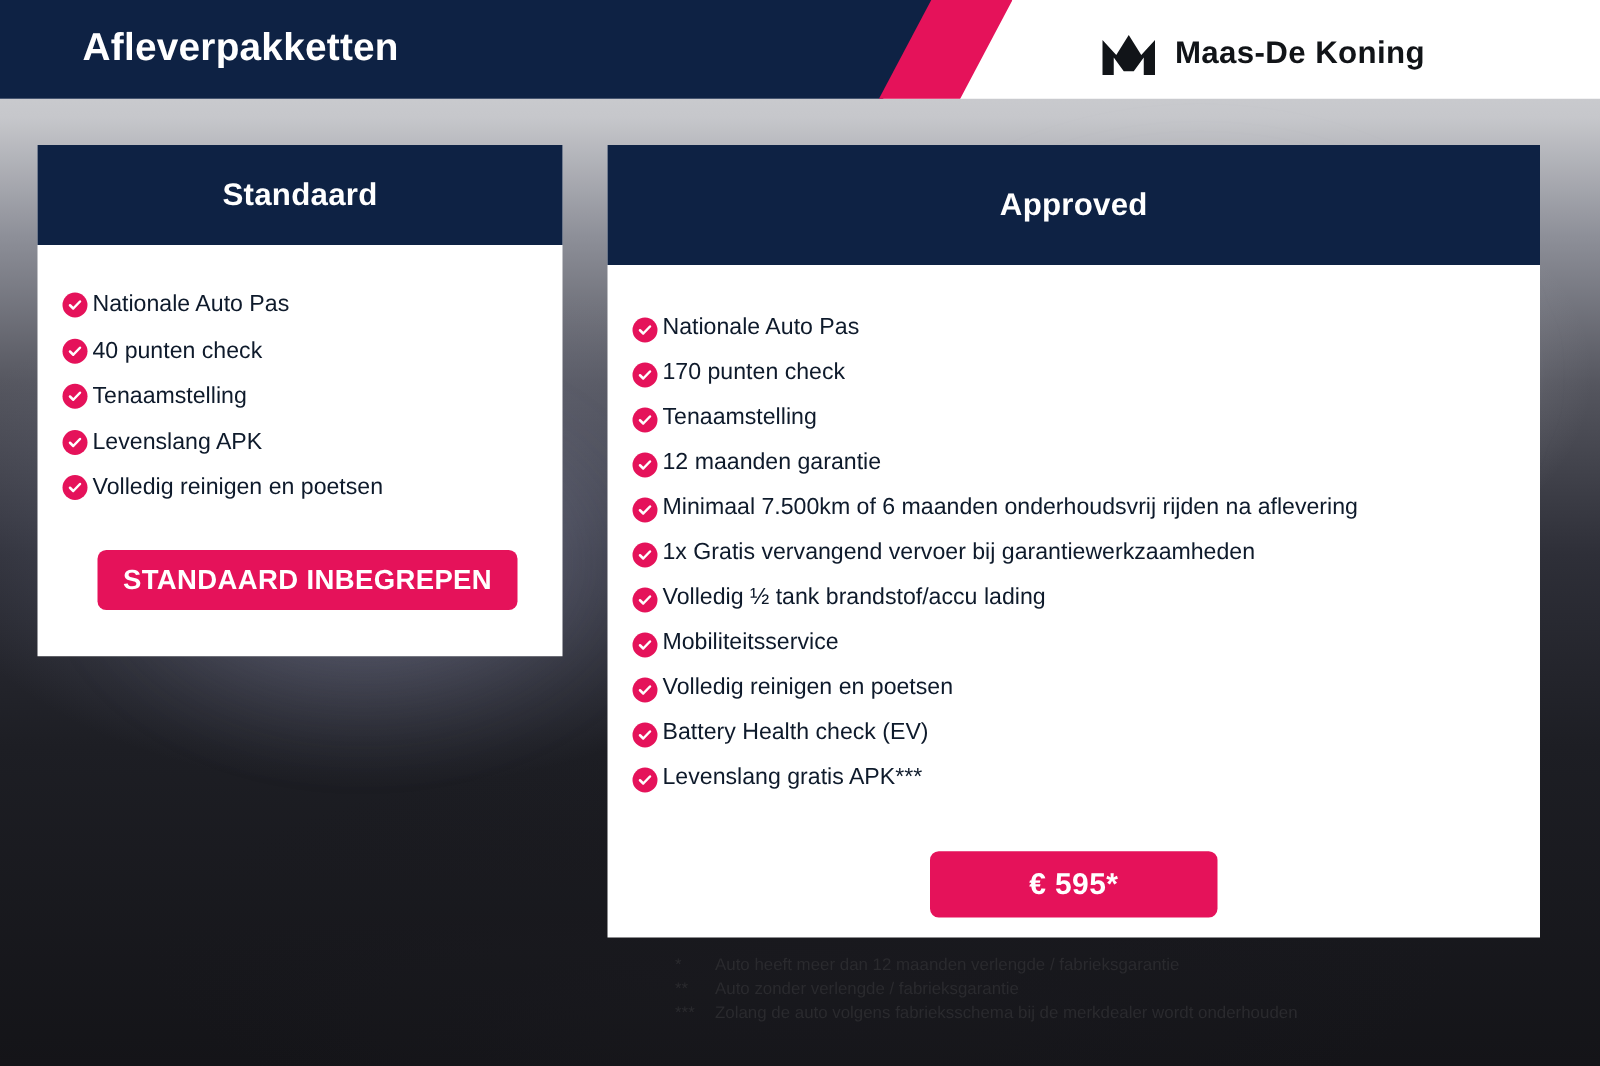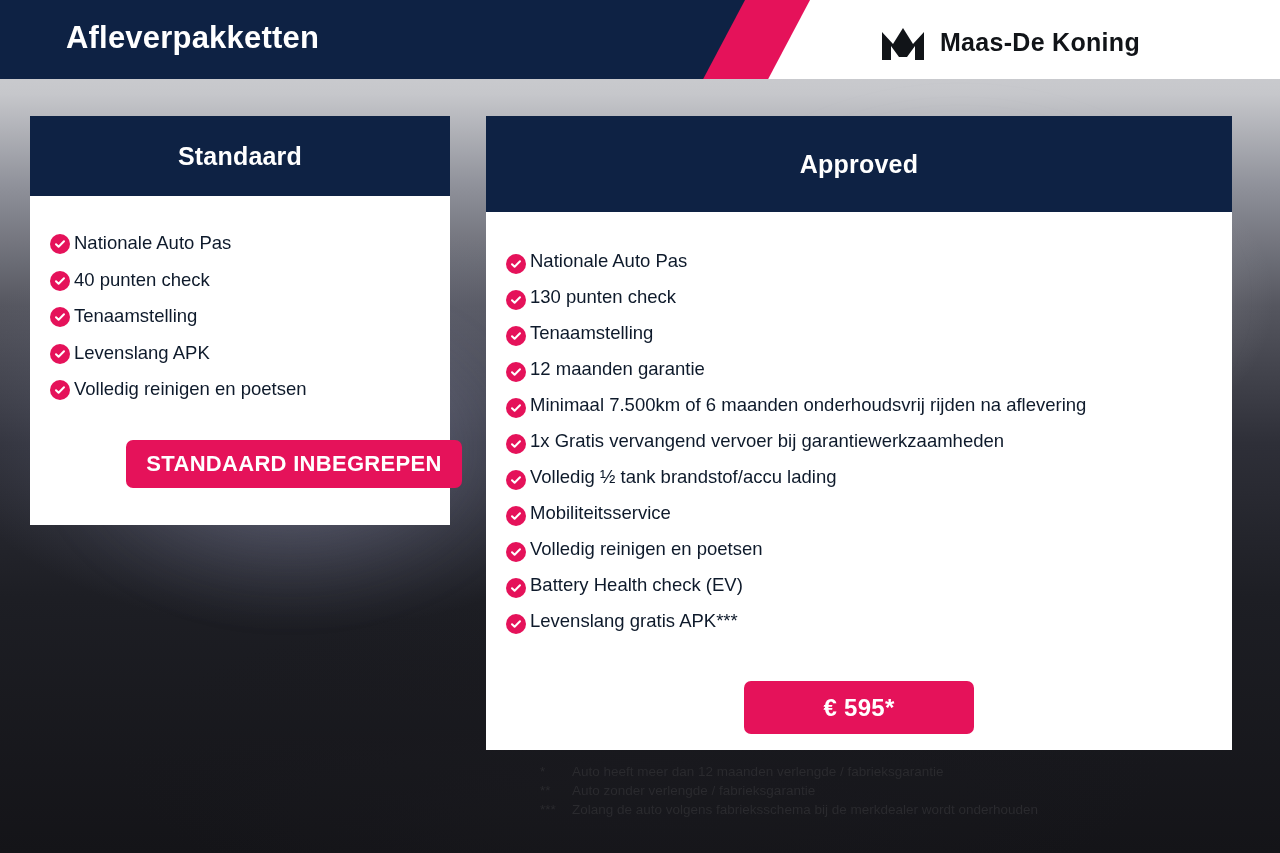--- a/index.html
+++ b/index.html
@@ -188,21 +188,20 @@
     text-align: center;
   }
   .btn-standard {
     position: absolute;
     left: 48px;
     top: 324px;
     width: 336px;
     height: 48px;
     font-size: 22px;
     letter-spacing: 0.3px;
-    margin-left: 48px;
   }
   .price-row {
     position: absolute;
     left: 0;
     top: 565px;
     width: 746px;
     display: flex;
     justify-content: center;
     gap: 42px;
     border-radius: 22px;
@@ -315,21 +314,21 @@
             </svg>
         </span>
         <span class="txt">Nationale Auto Pas</span>
       </li>
       <li>
         <span class="check">
           <svg width="12" height="12" viewBox="0 0 12 12">
               <path d="M2 6.2 L4.6 8.8 L10 3.2" stroke="#ffffff" stroke-width="2" fill="none" stroke-linecap="round" stroke-linejoin="round"></path>
             </svg>
         </span>
-        <span class="txt">130 punten check</span>
+        <span class="txt">170 punten check</span>
       </li>
       <li>
         <span class="check">
           <svg width="12" height="12" viewBox="0 0 12 12">
               <path d="M2 6.2 L4.6 8.8 L10 3.2" stroke="#ffffff" stroke-width="2" fill="none" stroke-linecap="round" stroke-linejoin="round"></path>
             </svg>
         </span>
         <span class="txt">Tenaamstelling</span>
       </li>
       <li>

